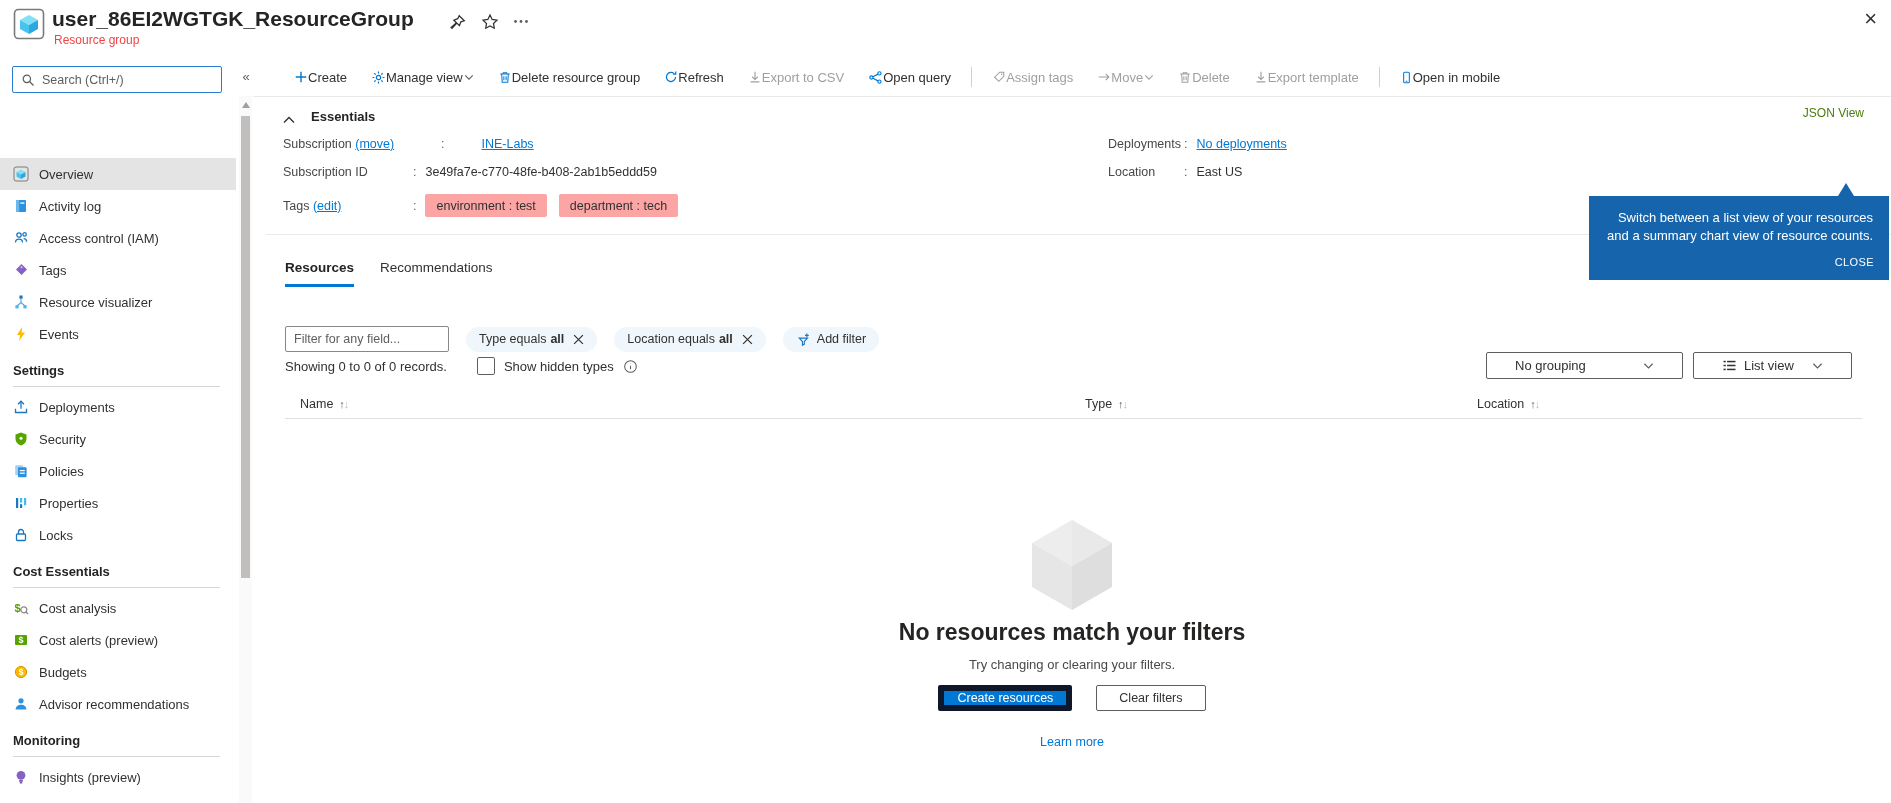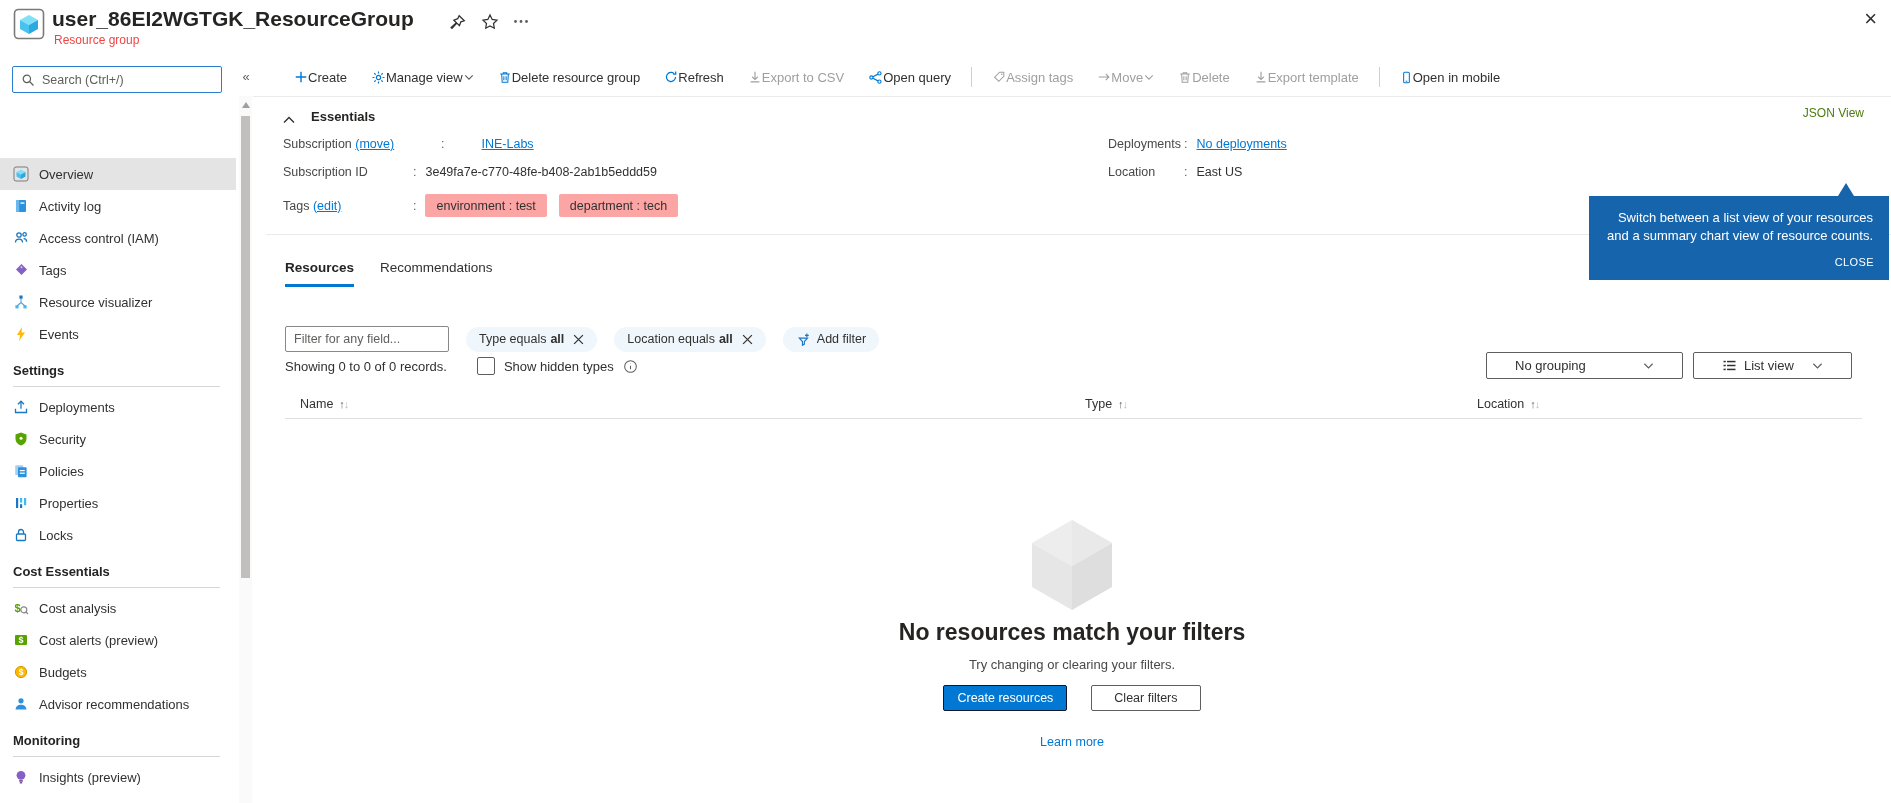--- a/index.html
+++ b/index.html
@@ -109,21 +109,21 @@
   .sort { font-size:11px; letter-spacing:-1px; }
   .sort .up { color:#605e5c; } .sort .dn { color:#bdbab7; }
 
   
   .empty { left:253px; right:0; top:518px; text-align:center; }
   .empty-title { margin-top:4px; font-size:23px; font-weight:600; color:#252423; }
   .empty-sub { margin-top:11px; font-size:13px; color:#4a4948; }
   .empty-actions { margin-top:13px; display:flex; justify-content:center; gap:24px; }
   .btn { height:26px; display:inline-flex; align-items:center; padding:0 13px; font-size:12.5px;
     border-radius:2px; cursor:pointer; font-family:"Liberation Sans","DejaVu Sans",sans-serif; }
-  .btn-primary { background:#0078d4; border:1px solid #0f172a; color:#fff; }
+  .btn-primary { background:#0078d4; border:6px solid #0f172a; color:#fff; }
   .btn-secondary { background:#fff; border:1px solid #605e5c; color:#323130; padding:0 22px; }
   .learn-more { margin-top:24px; font-size:12.5px; color:#0078d4; cursor:pointer; display:inline-block; }
 </style>
 </head>
 <body>
 
 <div id="app">
 
   <div class="abs rg-big-icon">
     <svg width="32" height="32" viewBox="0 0 32 32">

